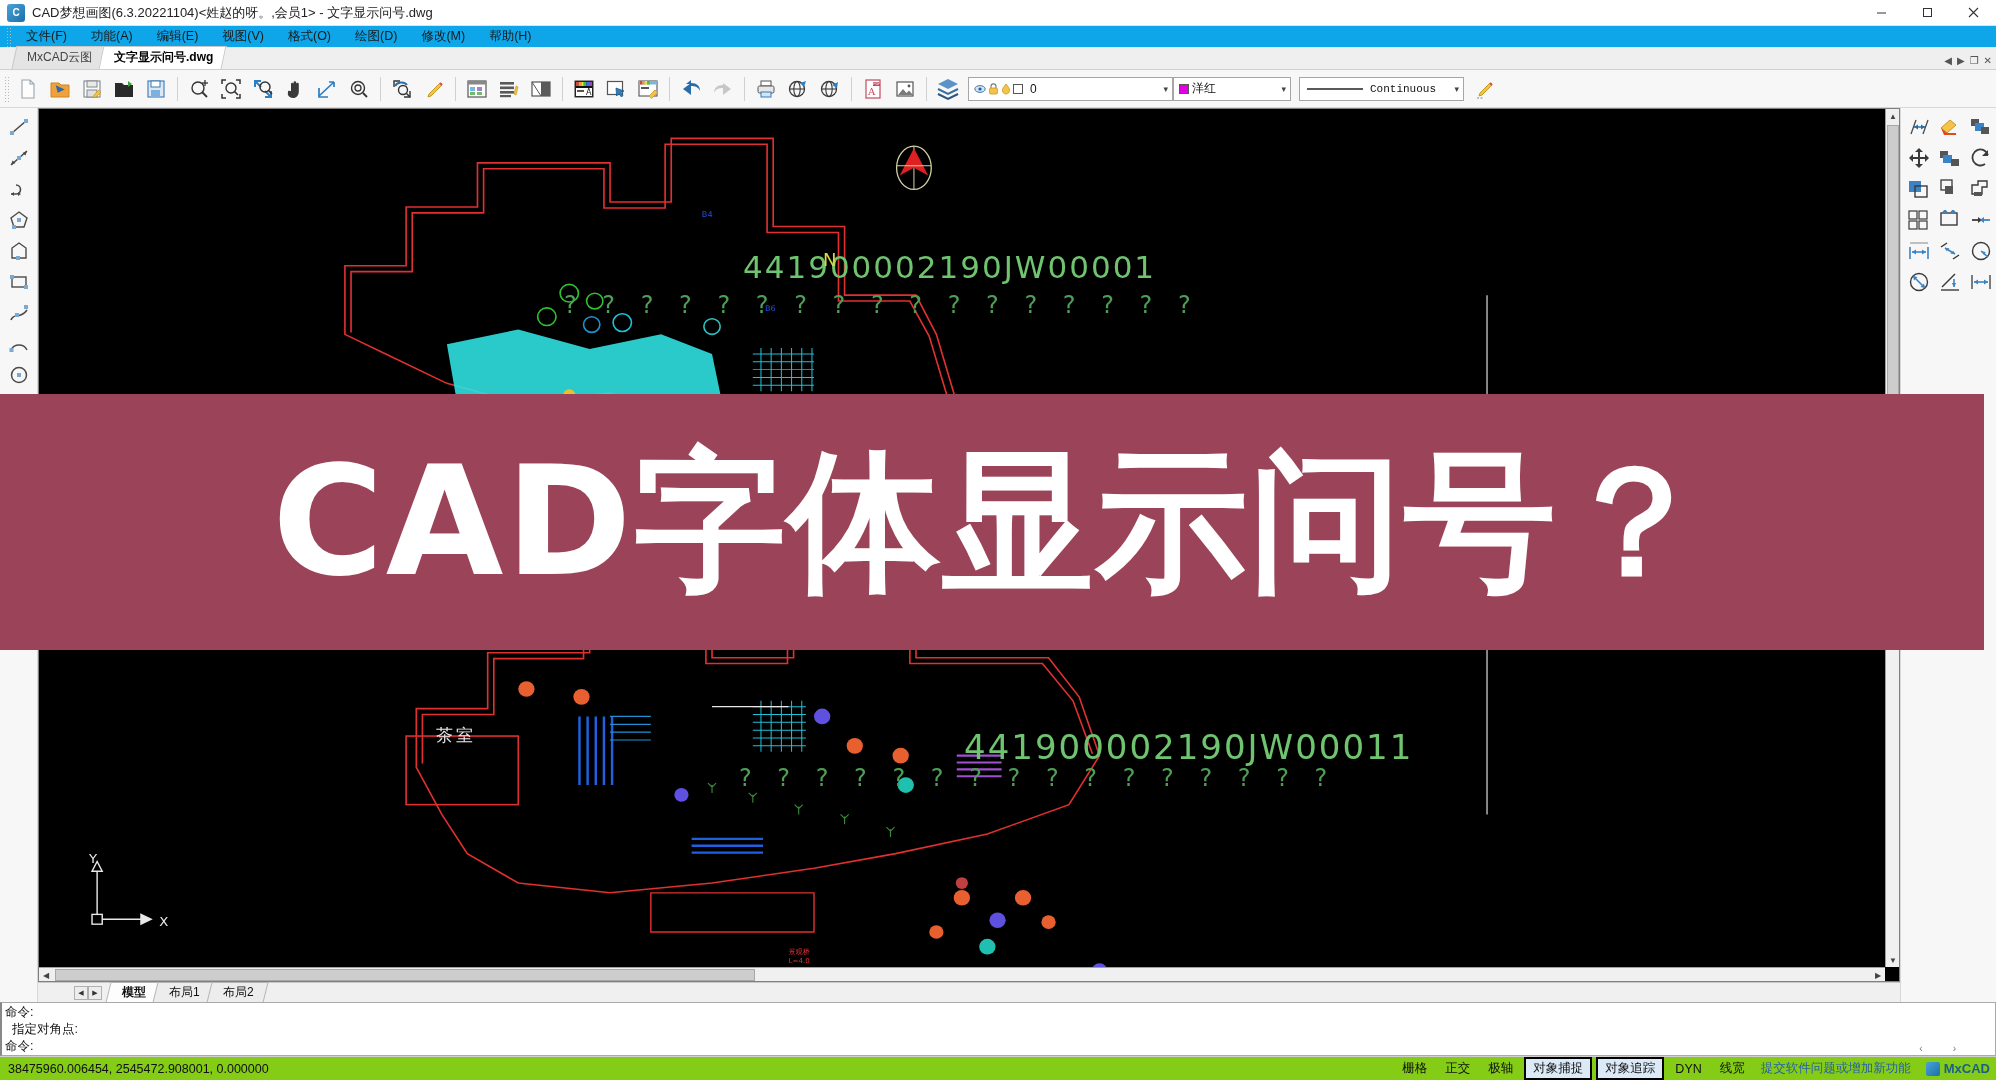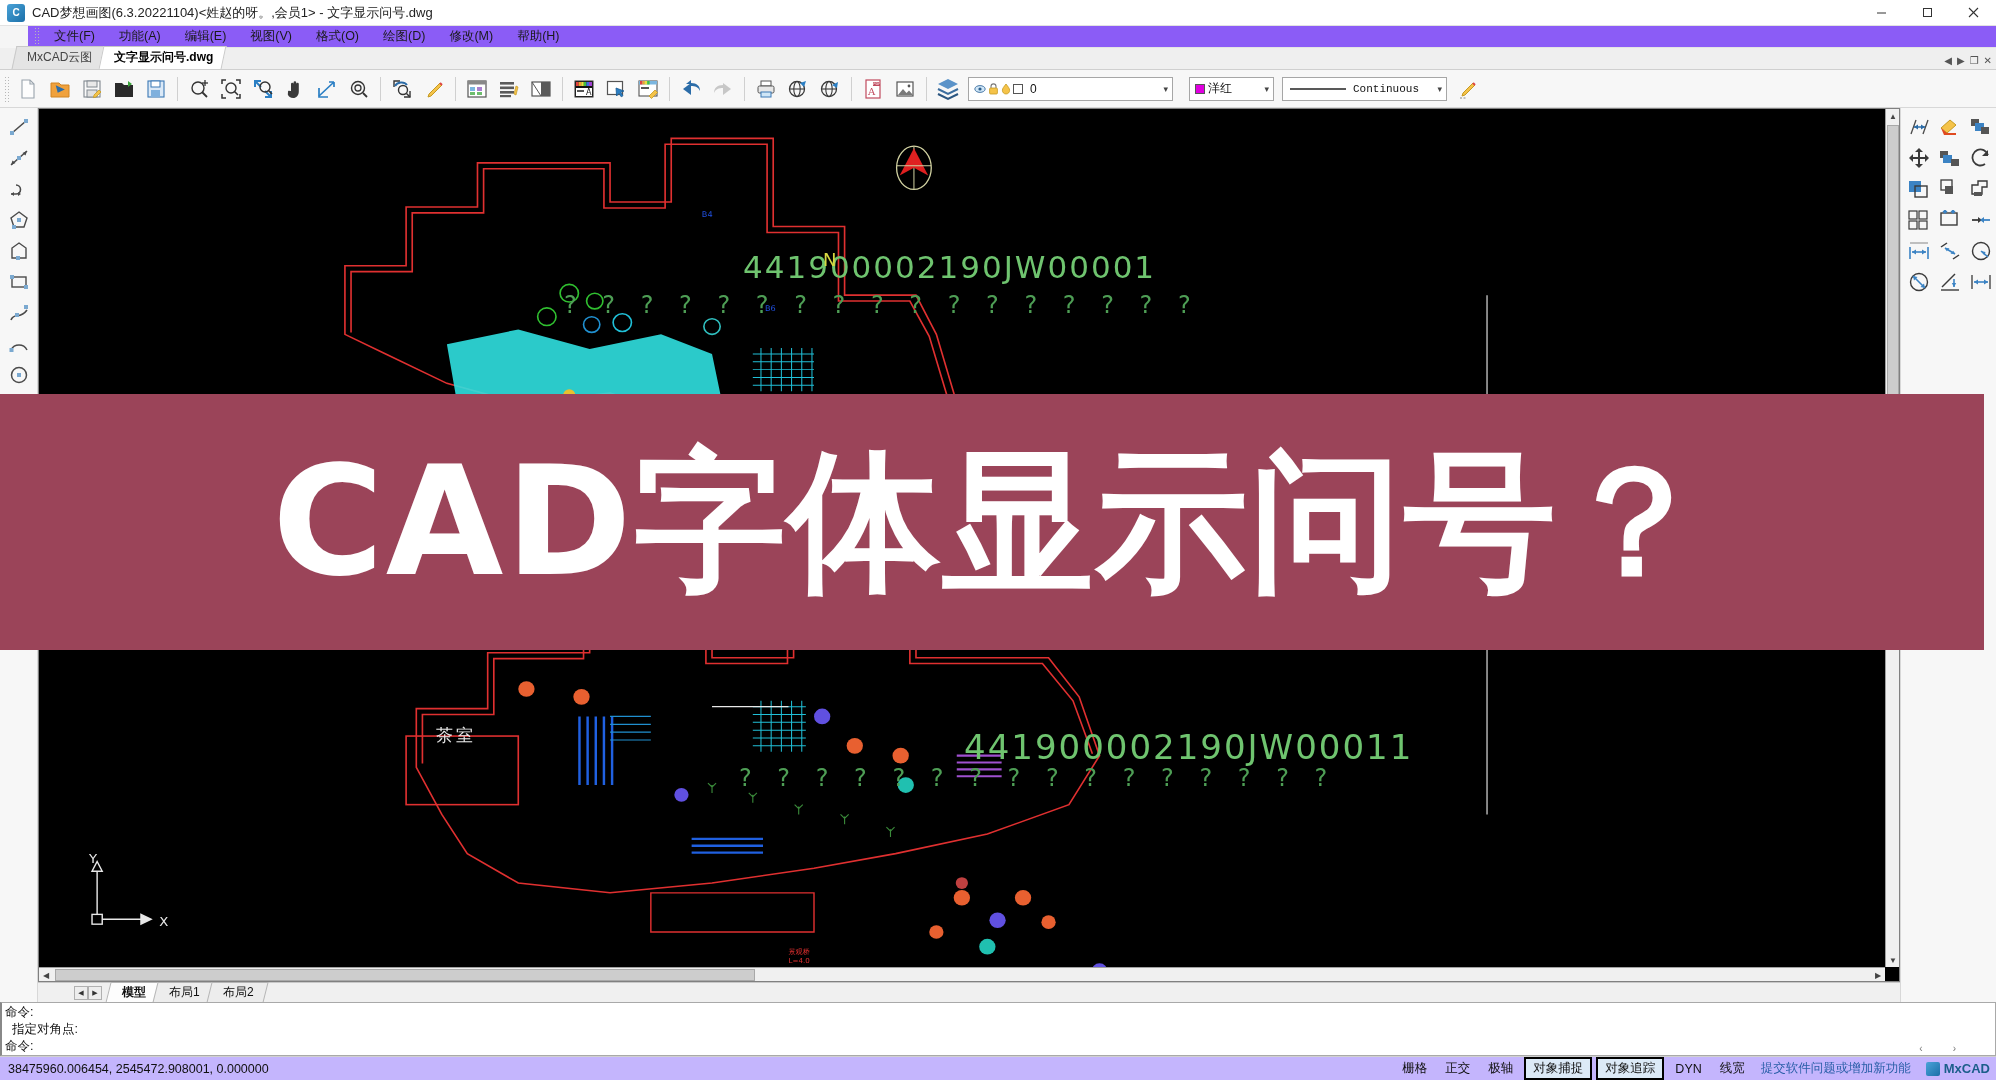--- a/index.html
+++ b/index.html
@@ -40,25 +40,24 @@
   .winbtn {
     width: 46px; height: 26px;
     display: flex; align-items: center; justify-content: center;
     font-size: 13px; color: #333;
   }
   .winbtn svg { display:block; }
 
   
   .menubar {
     height: 22px; flex: 0 0 22px;
-    background: #8b5cf6;
+    background: #0ea5e9;
     display: flex; align-items: center;
     padding-left: 6px;
     border-bottom: 1px solid #e4e4e4;
-    margin-left: 28px;
   }
   .menu-item {
     font-size: 12.5px; color: #1a1a1a;
     padding: 2px 12px;
     white-space: nowrap;
   }
 
   
   .tabbar {
     height: 22px; flex: 0 0 22px;
@@ -113,21 +112,21 @@
     display: flex; align-items: center;
     font-size: 12px; color: #111;
     position: relative;
     padding: 0 2px;
   }
   .combo .caret {
     position: absolute; right: 4px; top: 50%; transform: translateY(-50%);
     font-size: 9px; color: #444;
   }
   .combo-layer { width: 205px; margin-left: 4px; }
-  .combo-color { width: 85px; margin-left: 16px; }
+  .combo-color { width: 118px; margin-left: 0; }
   .combo-ltype { width: 165px; margin-left: 8px; }
   .swatch-layer { display:flex; align-items:center; gap:1px; margin:0 4px 0 3px;}
   .sq { width:10px; height:10px; border:1px solid #555; display:inline-block;}
   .combo-txt { margin-left:3px; white-space:nowrap; overflow:hidden; }
 
   
   .bodyrow { flex: 1 1 auto; display: flex; min-height: 0; }
 
   .vtoolbar {
     width: 38px; flex: 0 0 38px;
@@ -218,21 +217,21 @@
     padding: 1px 0 0 3px;
     line-height: 17px;
     overflow: hidden;
     position: relative;
   }
   .cmdline { white-space: pre; }
 
   
   .statusbar {
     height: 24px; flex: 0 0 24px;
-    background: #c4b5fd;
+    background: #84cc16;
     display:flex; align-items:center;
     border-top:1px solid #d0d0d0;
     font-size: 12.5px; color:#111;
     padding: 0 6px;
   }
   .coords { margin-left:2px; white-space:nowrap; }
   .st-spacer{ flex:1 1 auto; }
   .st-item { padding:1px 7px; margin:8px 2px; white-space:nowrap; }
   .st-item.on { border:2px solid #000000; background:#dceaf7; }
   .st-link { color:#2a5fa8; padding:1px 7px; white-space:nowrap; }

